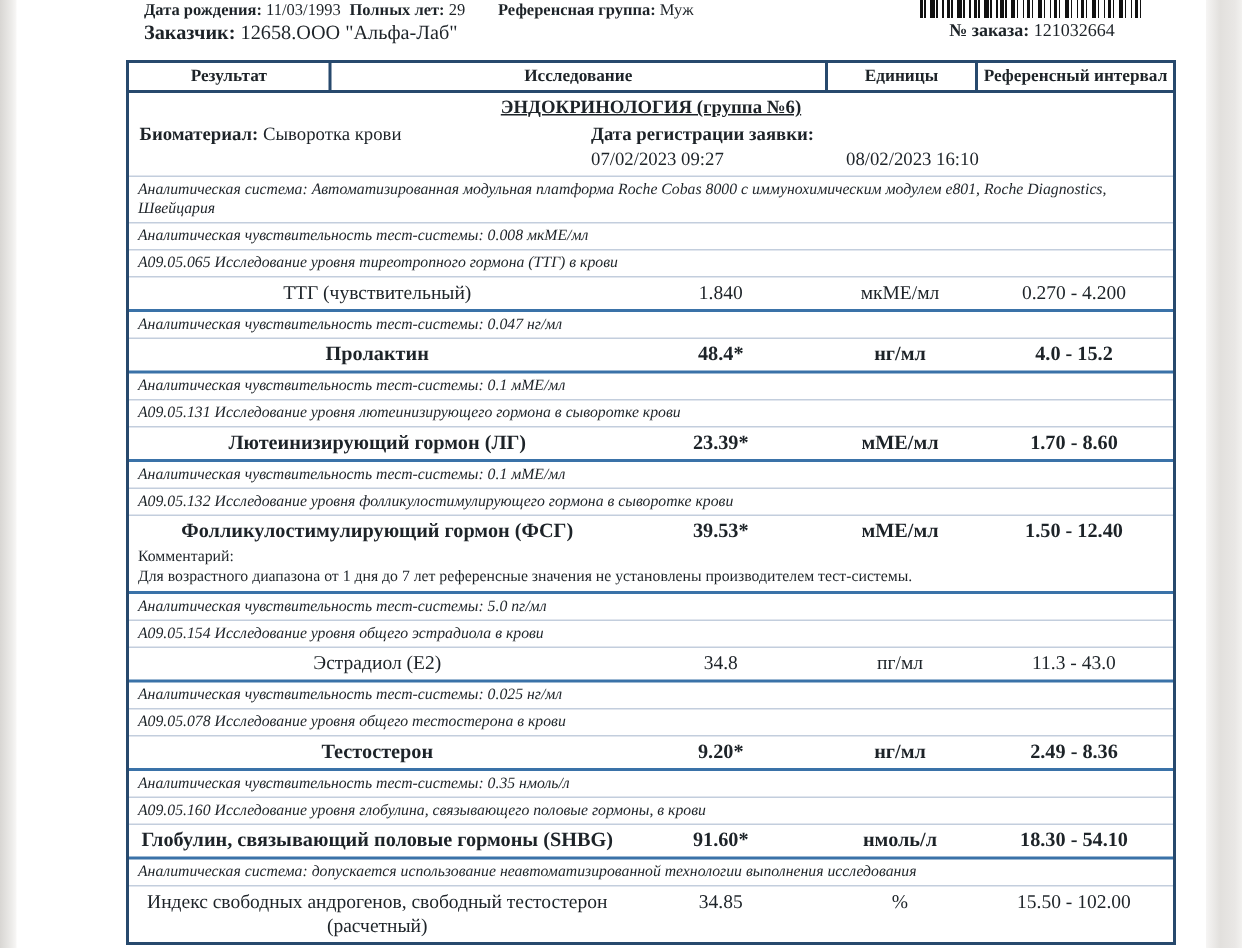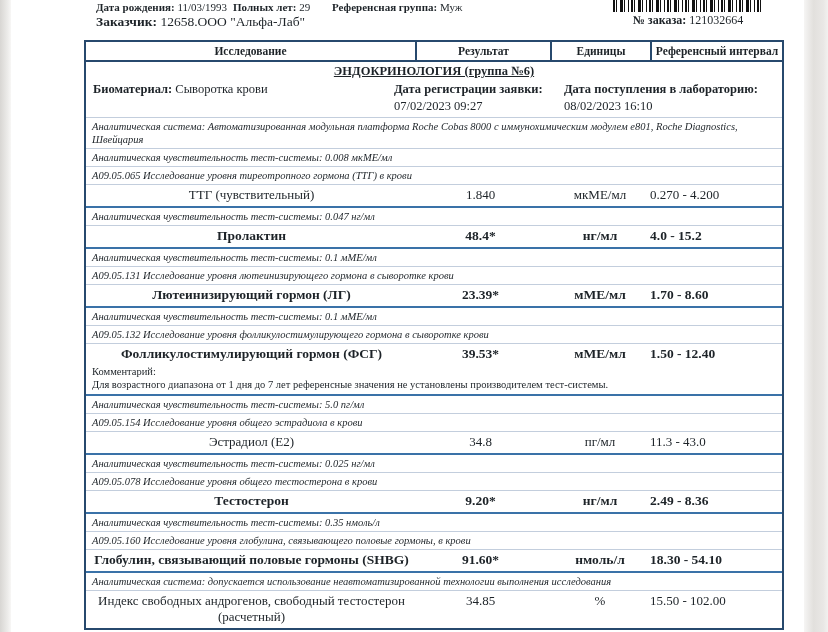--- a/index.html
+++ b/index.html
@@ -45,21 +45,21 @@
   .note{font-style:italic;font-size:10.5px;line-height:13px;padding:2px 6px 2px 6px;border-bottom:1px solid #c3cedd;}
   .sysnote{font-style:italic;font-size:10.5px;line-height:13px;padding:2px 6px;border-bottom:1px solid #c3cedd;}
 
   .tblock{border-bottom:2px solid #3a72a8;}
   .tblock.last{border-bottom:none;}
   .rrow{display:flex;align-items:flex-start;font-size:13px;padding:2px 0 3px;}
   .bold .rrow{font-weight:bold;font-size:13.5px;}
   .c-name{width:325px;padding-left:6px;box-sizing:border-box;text-align:center;}
   .c-res{width:139px;text-align:center;}
   .c-units{width:100px;text-align:center;}
-  .c-ref{width:132px;text-align:left;}
+  .c-ref{width:132px;text-align:center;}
   .comment{font-size:10.5px;line-height:13px;padding:0 6px 3px;}
 </style>
 </head>
 <body>
 
 <div class="edge edge-left"></div>
 <div class="edge edge-right"></div>
 
 <div class="hdr">
   <div class="h1a">
@@ -82,38 +82,37 @@
     <div class="barcode"></div>
     <div class="orderline">
       <span class="lbl">№ заказа:</span>
       <span>121032664</span>
     </div>
   </div>
 </div>
 
 <div class="rtable">
   <div class="thead">
+    <div class="th th2">Результат</div>
     <div class="th th1">Исследование</div>
-    <div class="th th2">Результат</div>
     <div class="th th3">Единицы</div>
     <div class="th th4">Референсный интервал</div>
   </div>
 
   <div class="sect">
     <span>ЭНДОКРИНОЛОГИЯ (группа №6)</span>
   </div>
 
   <div class="bio">
     <div class="b1">
       <span class="lbl">Биоматериал:</span>
       <span>Сыворотка крови</span>
     </div>
     <div class="b2l">Дата регистрации заявки:</div>
     <div class="b2v">07/02/2023 09:27</div>
-    <div class="b3l">Дата поступления в лабораторию:</div>
     <div class="b3v">08/02/2023 16:10</div>
   </div>
 
   <div class="sysnote">Аналитическая система: Автоматизированная модульная платформа Roche Cobas 8000 с иммунохимическим модулем e801, Roche Diagnostics, Швейцария</div>
 
   <div class="tblock">
     <div class="note">Аналитическая чувствительность тест-системы: 0.008 мкМЕ/мл</div>
     <div class="note">А09.05.065 Исследование уровня тиреотропного гормона (ТТГ) в крови</div>
     <div class="rrow">
       <div class="c-name">ТТГ (чувствительный)</div>

